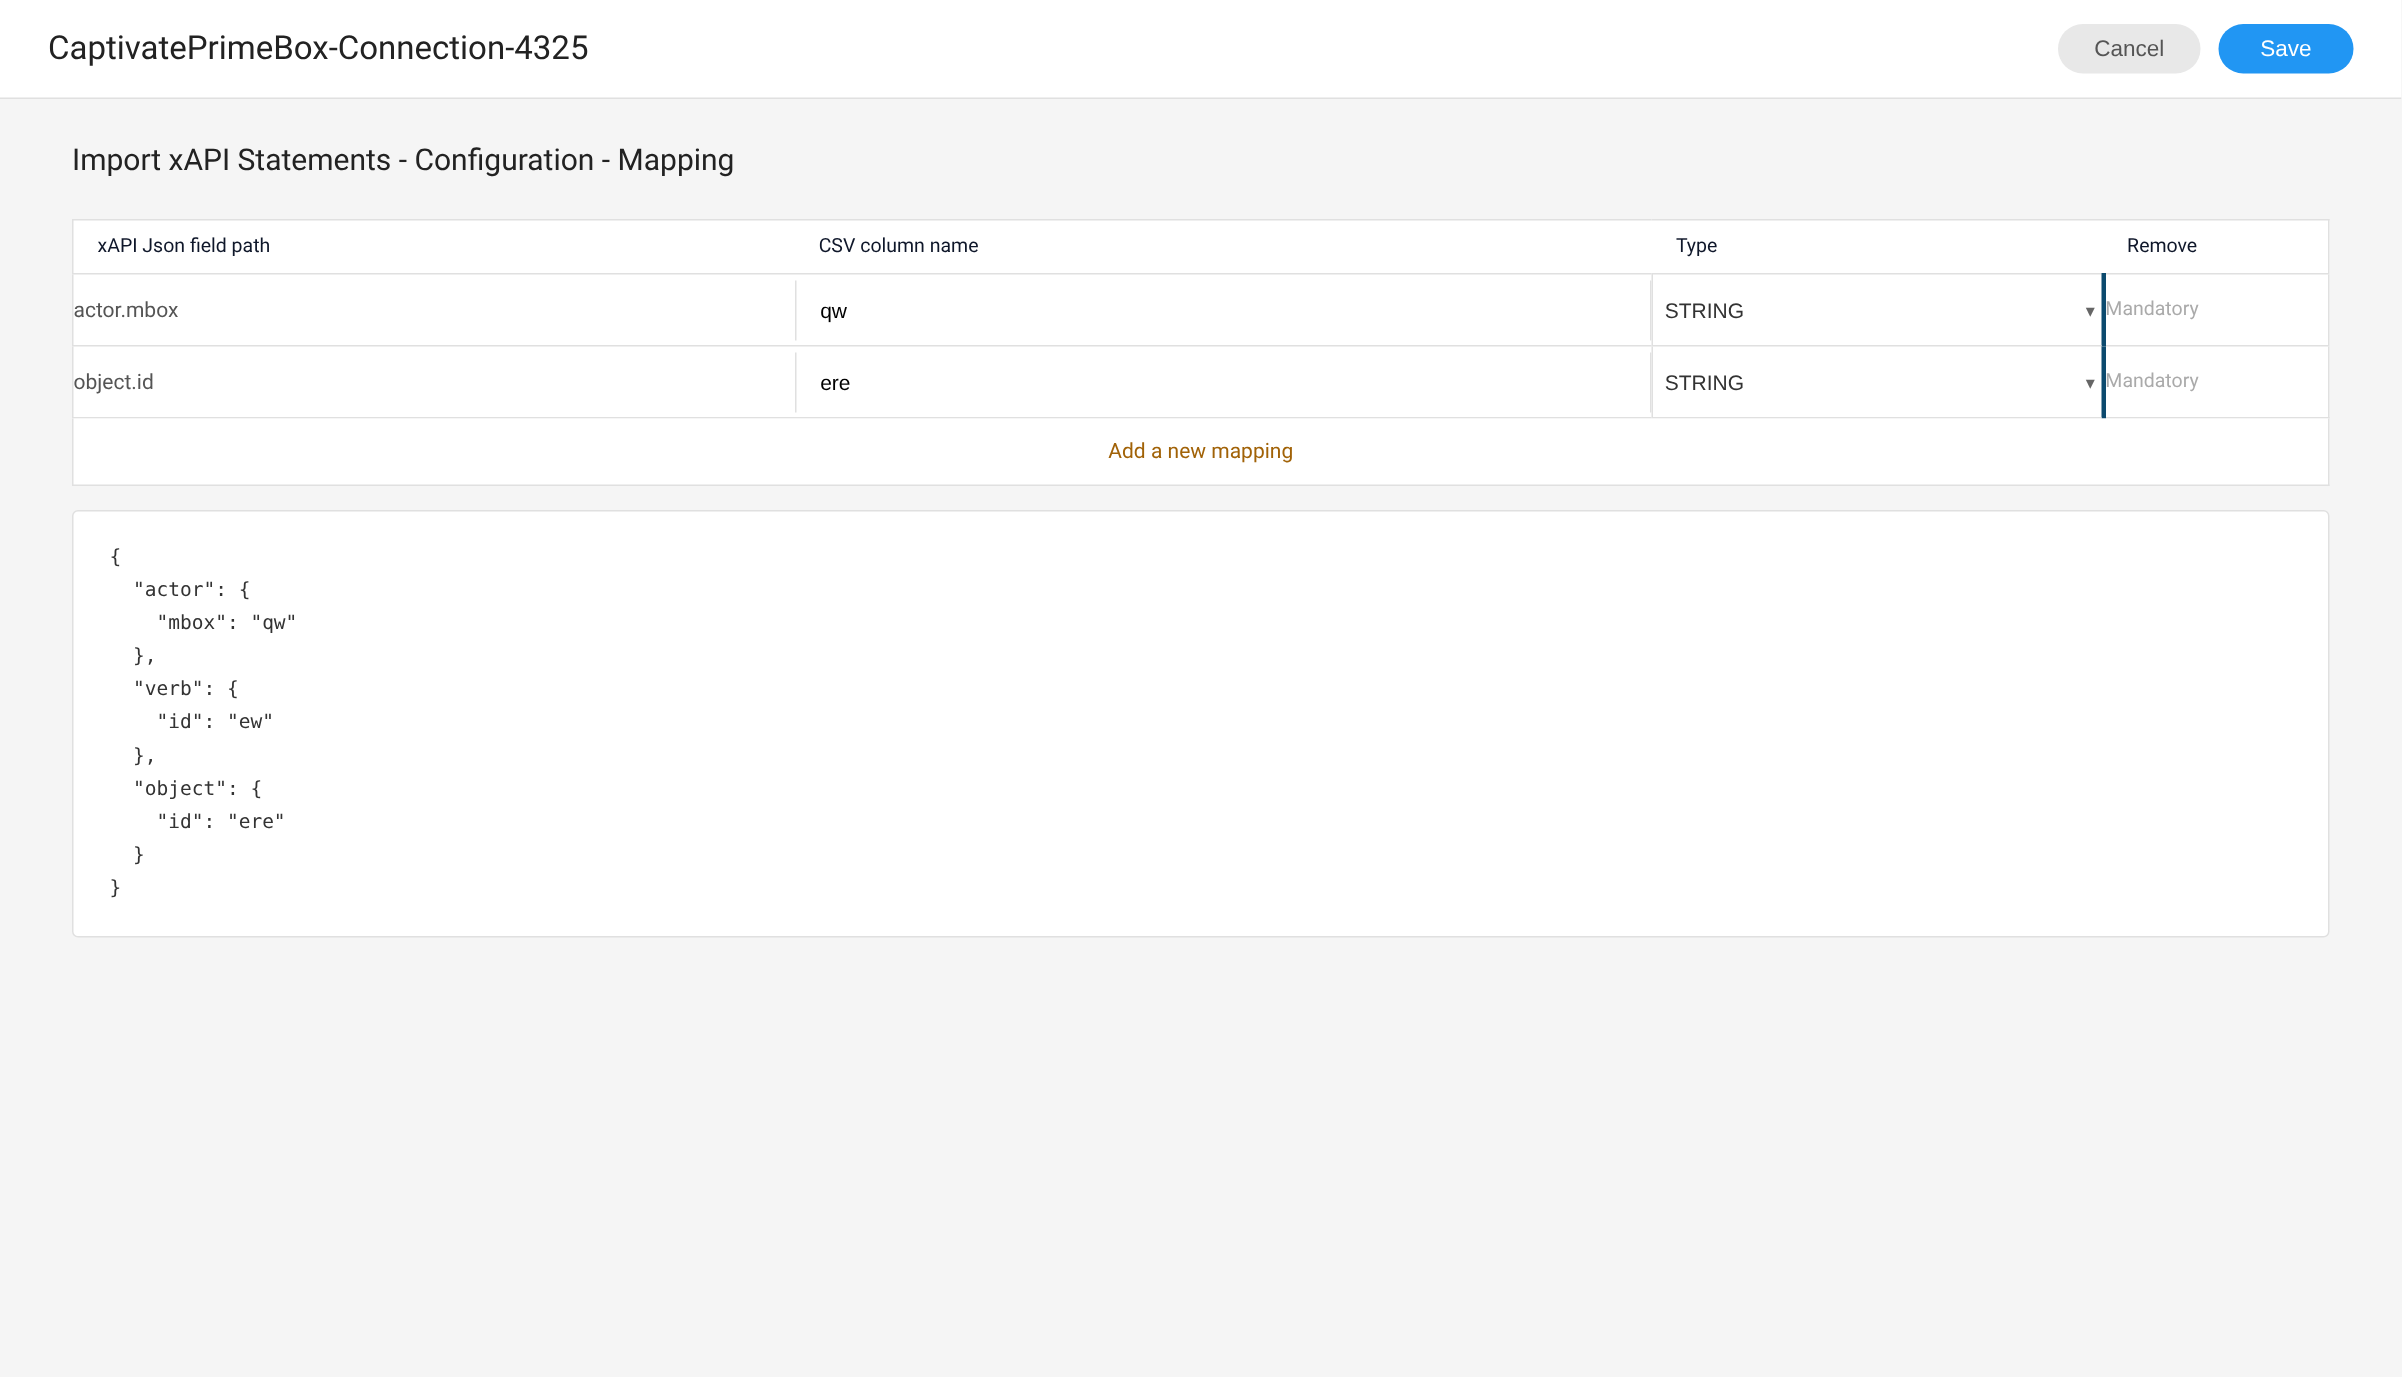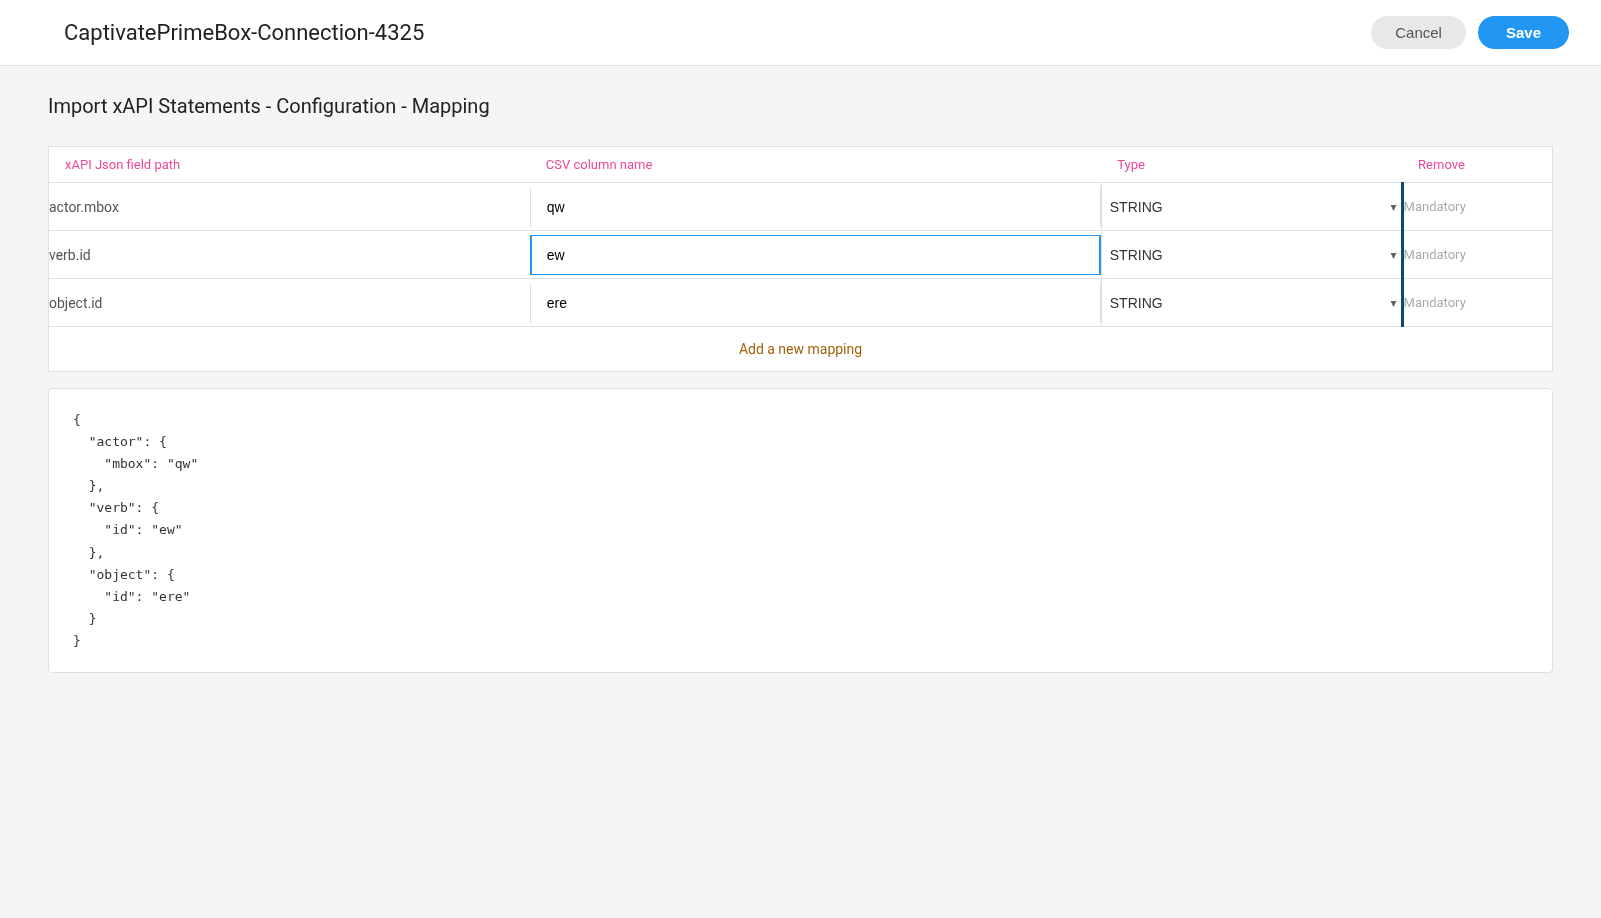--- a/index.html
+++ b/index.html
@@ -20,21 +20,20 @@
       padding: 16px 32px;
       display: flex;
       align-items: center;
       justify-content: space-between;
       border-bottom: 1px solid #e0e0e0;
     }
     .header-title {
       font-size: 22px;
       font-weight: 400;
       color: #222;
-      margin-left: 32px;
     }
     .header-buttons {
       display: flex;
       gap: 12px;
       align-items: center;
     }
     .btn-cancel {
       padding: 8px 24px;
       background: #e8e8e8;
       border: none;
@@ -44,21 +43,21 @@
       cursor: pointer;
     }
     .btn-save {
       padding: 8px 28px;
       background: #2196f3;
       border: none;
       border-radius: 20px;
       font-size: 15px;
       color: #fff;
       cursor: pointer;
-      font-weight: 700;
+      font-weight: 400;
     }
     
     .main-content {
       padding: 28px 48px;
     }
     .page-title {
       font-size: 20px;
       font-weight: 400;
       color: #222;
       margin-bottom: 28px;
@@ -70,21 +69,21 @@
       background: #fff;
       border: 1px solid #e0e0e0;
     }
     .mapping-table thead tr {
       border-bottom: 1px solid #e0e0e0;
     }
     .mapping-table thead th {
       padding: 10px 16px;
       text-align: left;
       font-weight: 400;
-      color: #ec4899;
+      color: #0f172a;
       font-size: 13px;
       background: #fff;
     }
     .mapping-table tbody tr {
       border-bottom: 1px solid #e0e0e0;
     }
     .mapping-table tbody tr:last-child {
       border-bottom: none;
     }
     .mapping-table tbody td {
@@ -204,31 +203,20 @@
           <th>CSV column name</th>
           <th>Type</th>
           <th>Remove</th>
         </tr>
       </thead>
       <tbody id="mapping-rows">
 
       <tr>
             <td class="field-cell">actor.mbox</td>
             <td class="input-cell"><input type="text" value="qw" style=""></td>
-            <td class="type-cell">
-              <div class="type-cell-inner">
-                <select class="type-select"><option value="STRING">STRING</option><option value="INTEGER">INTEGER</option><option value="FLOAT">FLOAT</option><option value="BOOLEAN">BOOLEAN</option></select>
-                <span class="chevron-icon">▾</span>
-              </div>
-            </td>
-            <td class="remove-cell">Mandatory</td>
-          </tr>
-          <tr>
-            <td class="field-cell">verb.id</td>
-            <td class="input-cell"><input type="text" value="ew" style="border-color: rgb(33, 150, 243); box-shadow: rgb(33, 150, 243) 0px 0px 0px 1px inset;"></td>
             <td class="type-cell">
               <div class="type-cell-inner">
                 <select class="type-select"><option value="STRING">STRING</option><option value="INTEGER">INTEGER</option><option value="FLOAT">FLOAT</option><option value="BOOLEAN">BOOLEAN</option></select>
                 <span class="chevron-icon">▾</span>
               </div>
             </td>
             <td class="remove-cell">Mandatory</td>
           </tr>
           <tr>
             <td class="field-cell">object.id</td>

